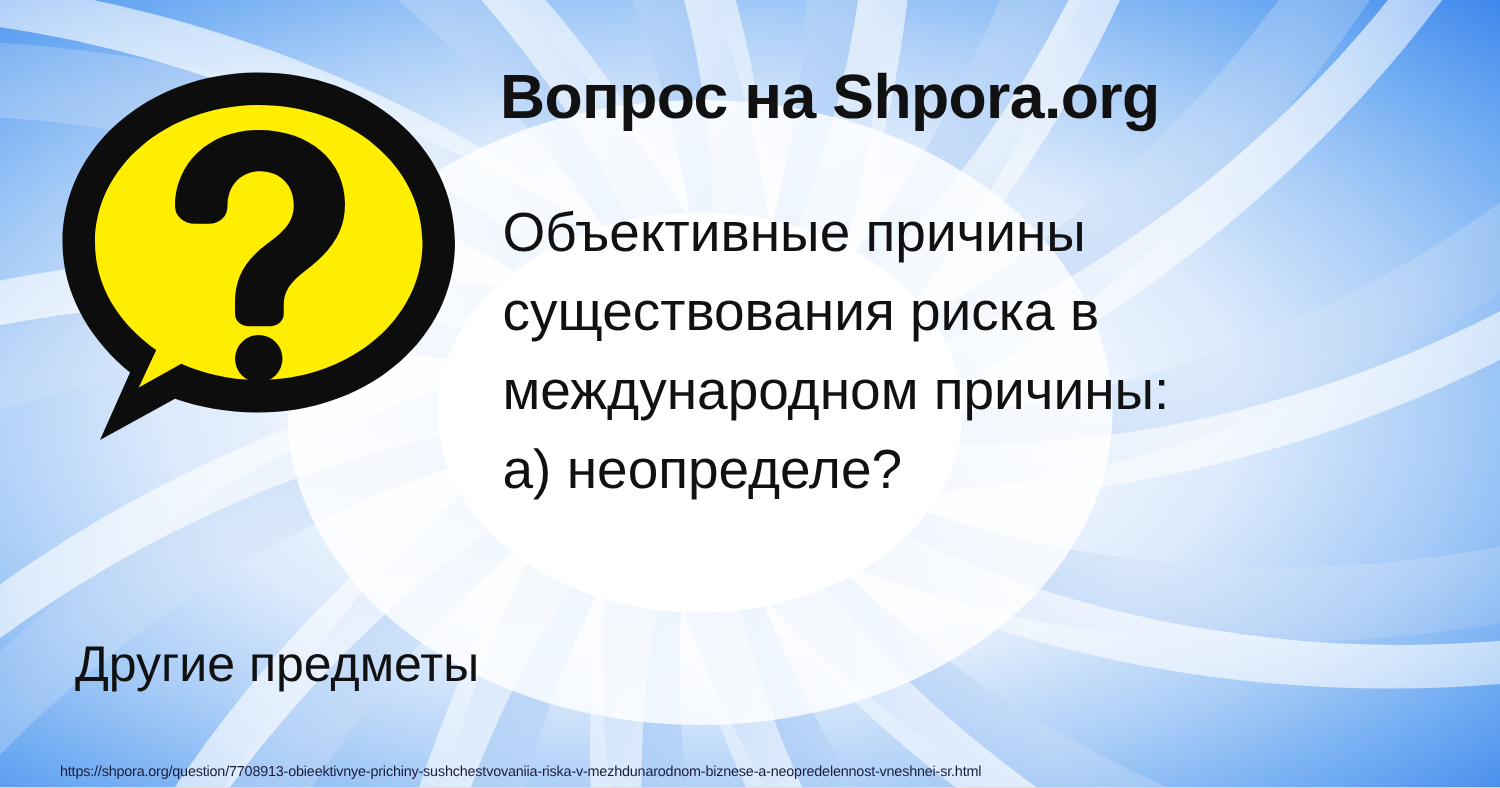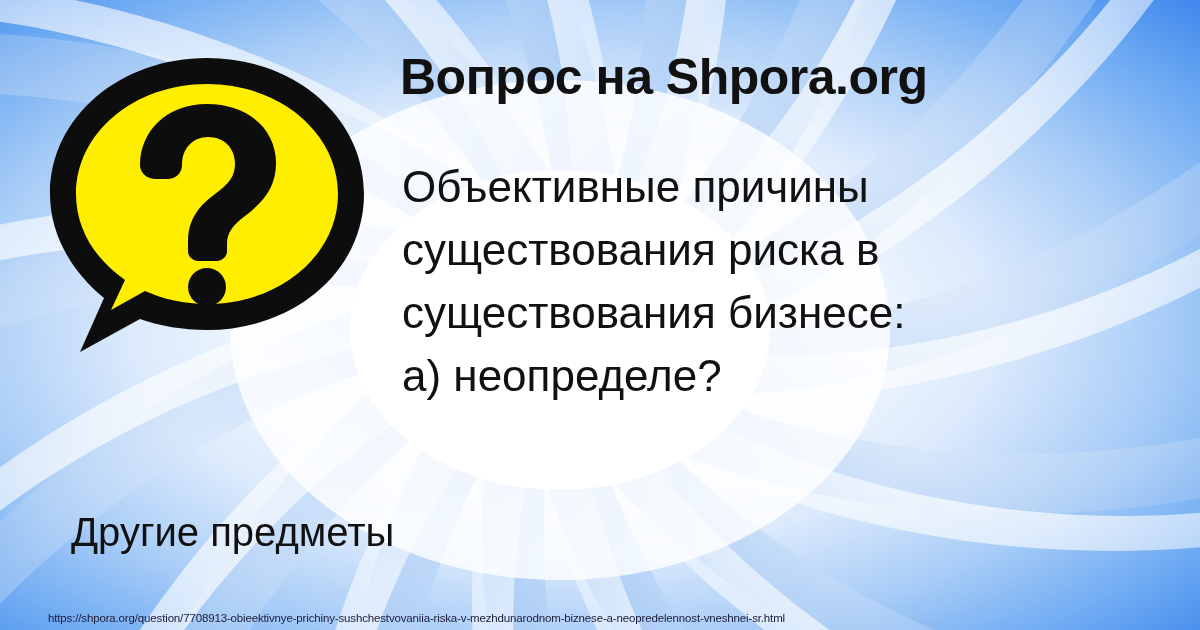--- a/index.html
+++ b/index.html
@@ -72,21 +72,21 @@
   #author {
     left: 50px;
     top: 368px;
     font-size: 44px;
     font-weight: bold;
     line-height: 1.18;
     white-space: pre-line;
   }
 
   #subject {
-    left: 71px;
+    left: 60px;
     top: 508px;
     font-size: 40px;
     font-weight: normal;
     line-height: 1.2;
   }
 
   #url {
     position: absolute;
     left: 48px;
     top: 612px;
@@ -232,21 +232,21 @@
                  C 234 77 206 52 165 52 Z"></path>
         <circle cx="165" cy="235" r="19"></circle>
       </g>
     </svg>
   </div>
 
   <div class="txt" id="title">Вопрос на Shpora.org</div>
 
   <div class="txt" id="question">Объективные причины
 существования риска в
-существования бизнесе:
+международном причины:
  а) неопределе?</div>
 
 
   <div class="txt" id="subject">Другие предметы</div>
 
   <div id="url">https://shpora.org/question/7708913-obieektivnye-prichiny-sushchestvovaniia-riska-v-mezhdunarodnom-biznese-a-neopredelennost-vneshnei-sr.html</div>
 
 </div>
 
 </body></html>

